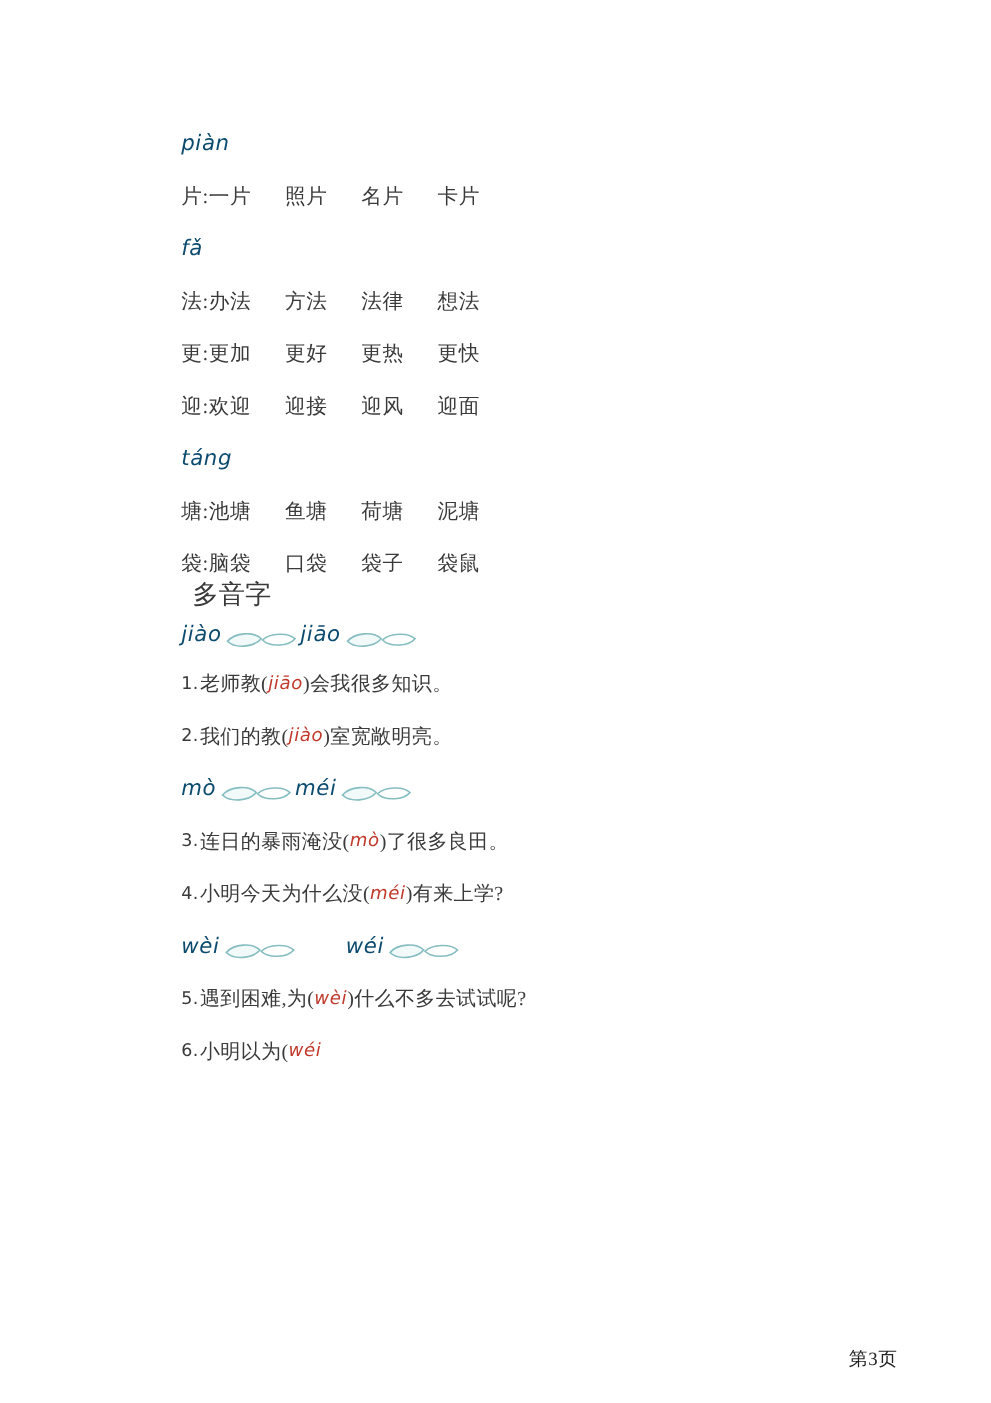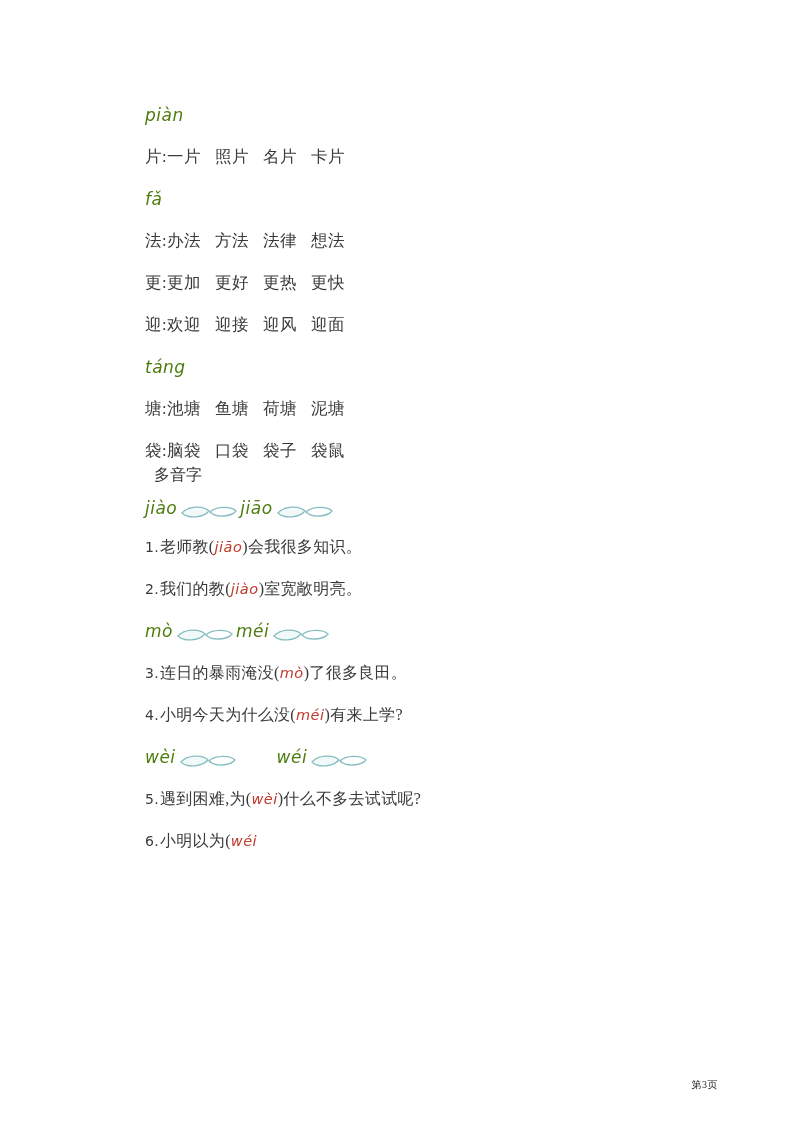--- a/index.html
+++ b/index.html
@@ -17,34 +17,34 @@
     position:absolute;
     left:145px;
     top:94px;
     width:600px;
   }
   .row { height:42px; display:flex; align-items:center; white-space:nowrap; }
   .pinyin-row, .poly-row {
     font-family:"DejaVu Sans","Liberation Sans",sans-serif;
     font-style:italic;
     font-size:17px;
-    color:#4d7c0f;
+    color:#0c4a6e;
     letter-spacing:0.5px;
   }
   .words-row {
     font-size:16.5px;
     letter-spacing:0.5px;
   }
-  .word { margin-left:14px; }
+  .word { margin-left:27px; }
   .word.first { margin-left:0; }
   .section-row {
     height:30px; line-height:30px;
     margin-top:-12px;
     padding-left:9px;
-    font-size:16px;
+    font-size:21px;
     display:flex; align-items:center;
   }
   .poly-row.poly-first { height:36px; }
   .sentence-row { font-size:16px; letter-spacing:0.3px; }
   .num {
     font-family:"DejaVu Sans","Liberation Sans",sans-serif;
     font-style:normal;
     font-size:14px;
     color:#3a3a3a;
     margin-right:1px;
@@ -58,21 +58,21 @@
   }
   .leaf {
     display:inline-block;
     margin:8px 2px 0 3px;
   }
   .py-gap { margin-left:38px; }
   .footer {
     position:absolute;
     right:75px;
     top:1078px;
-    font-size:10px;
+    font-size:15px;
     color:#222222;
     letter-spacing:0.5px;
   }
 </style>
 </head>
 <body>
 
 <div class="page">
   <div class="content">
 

